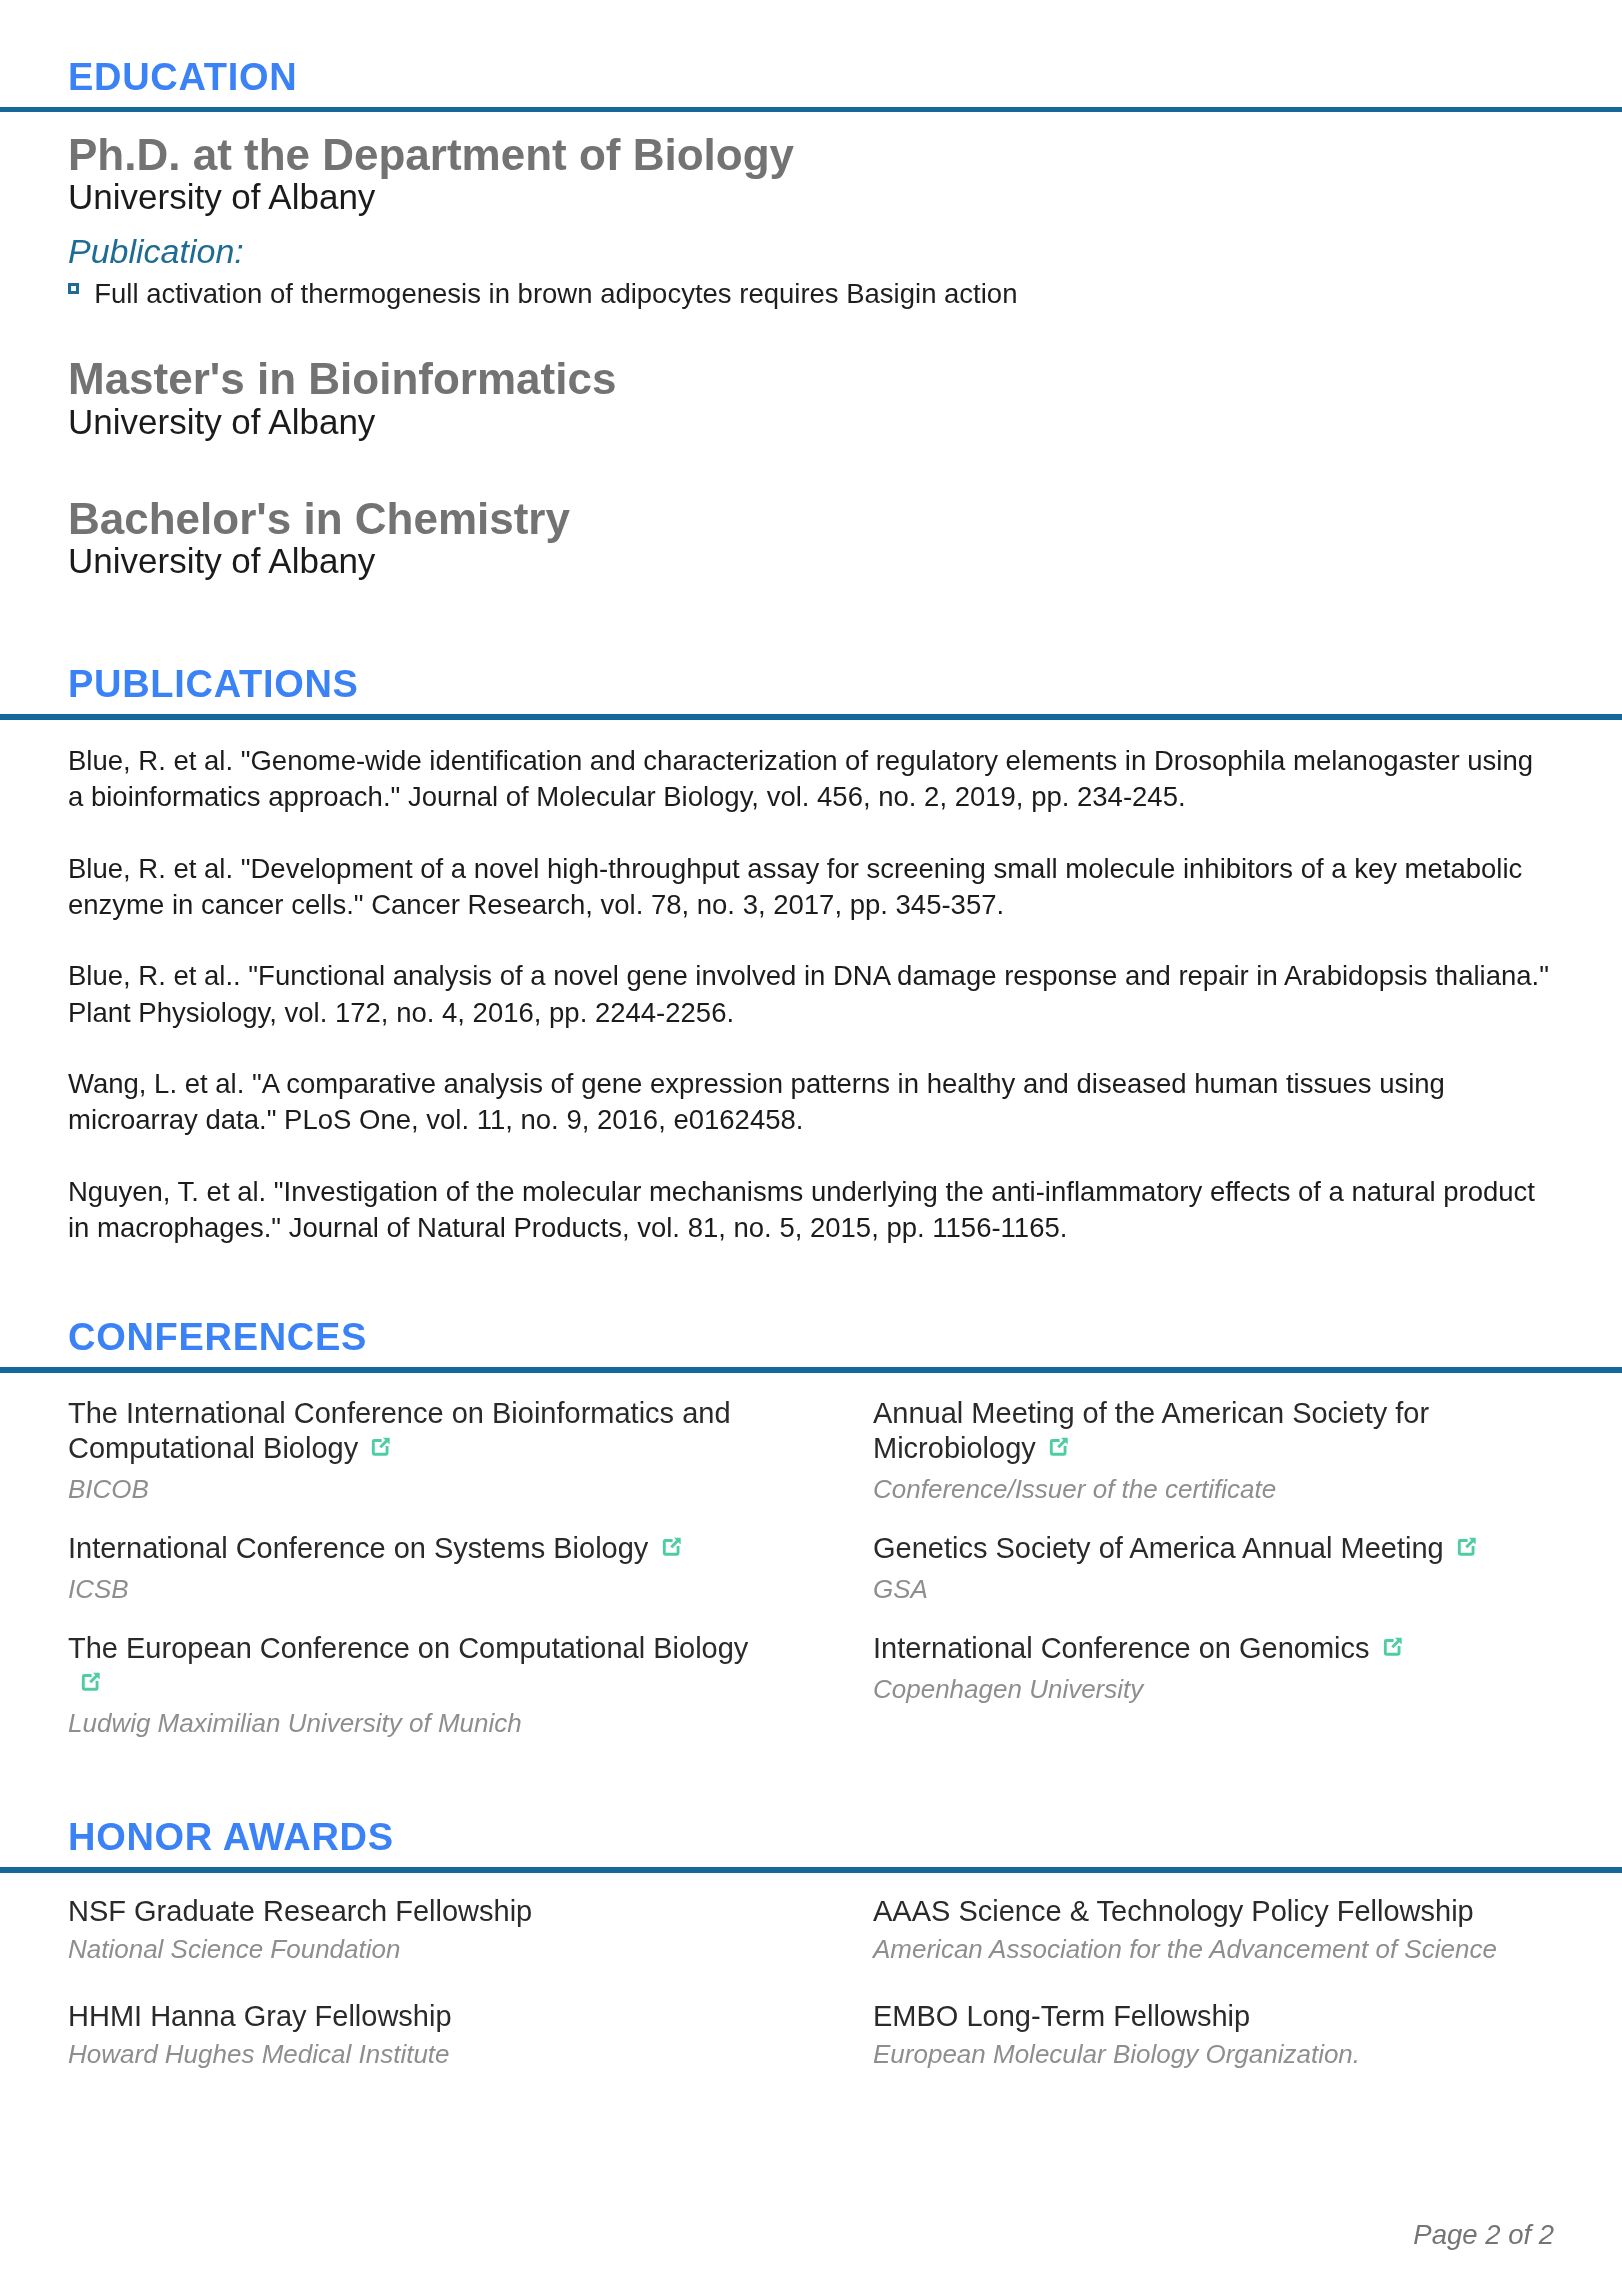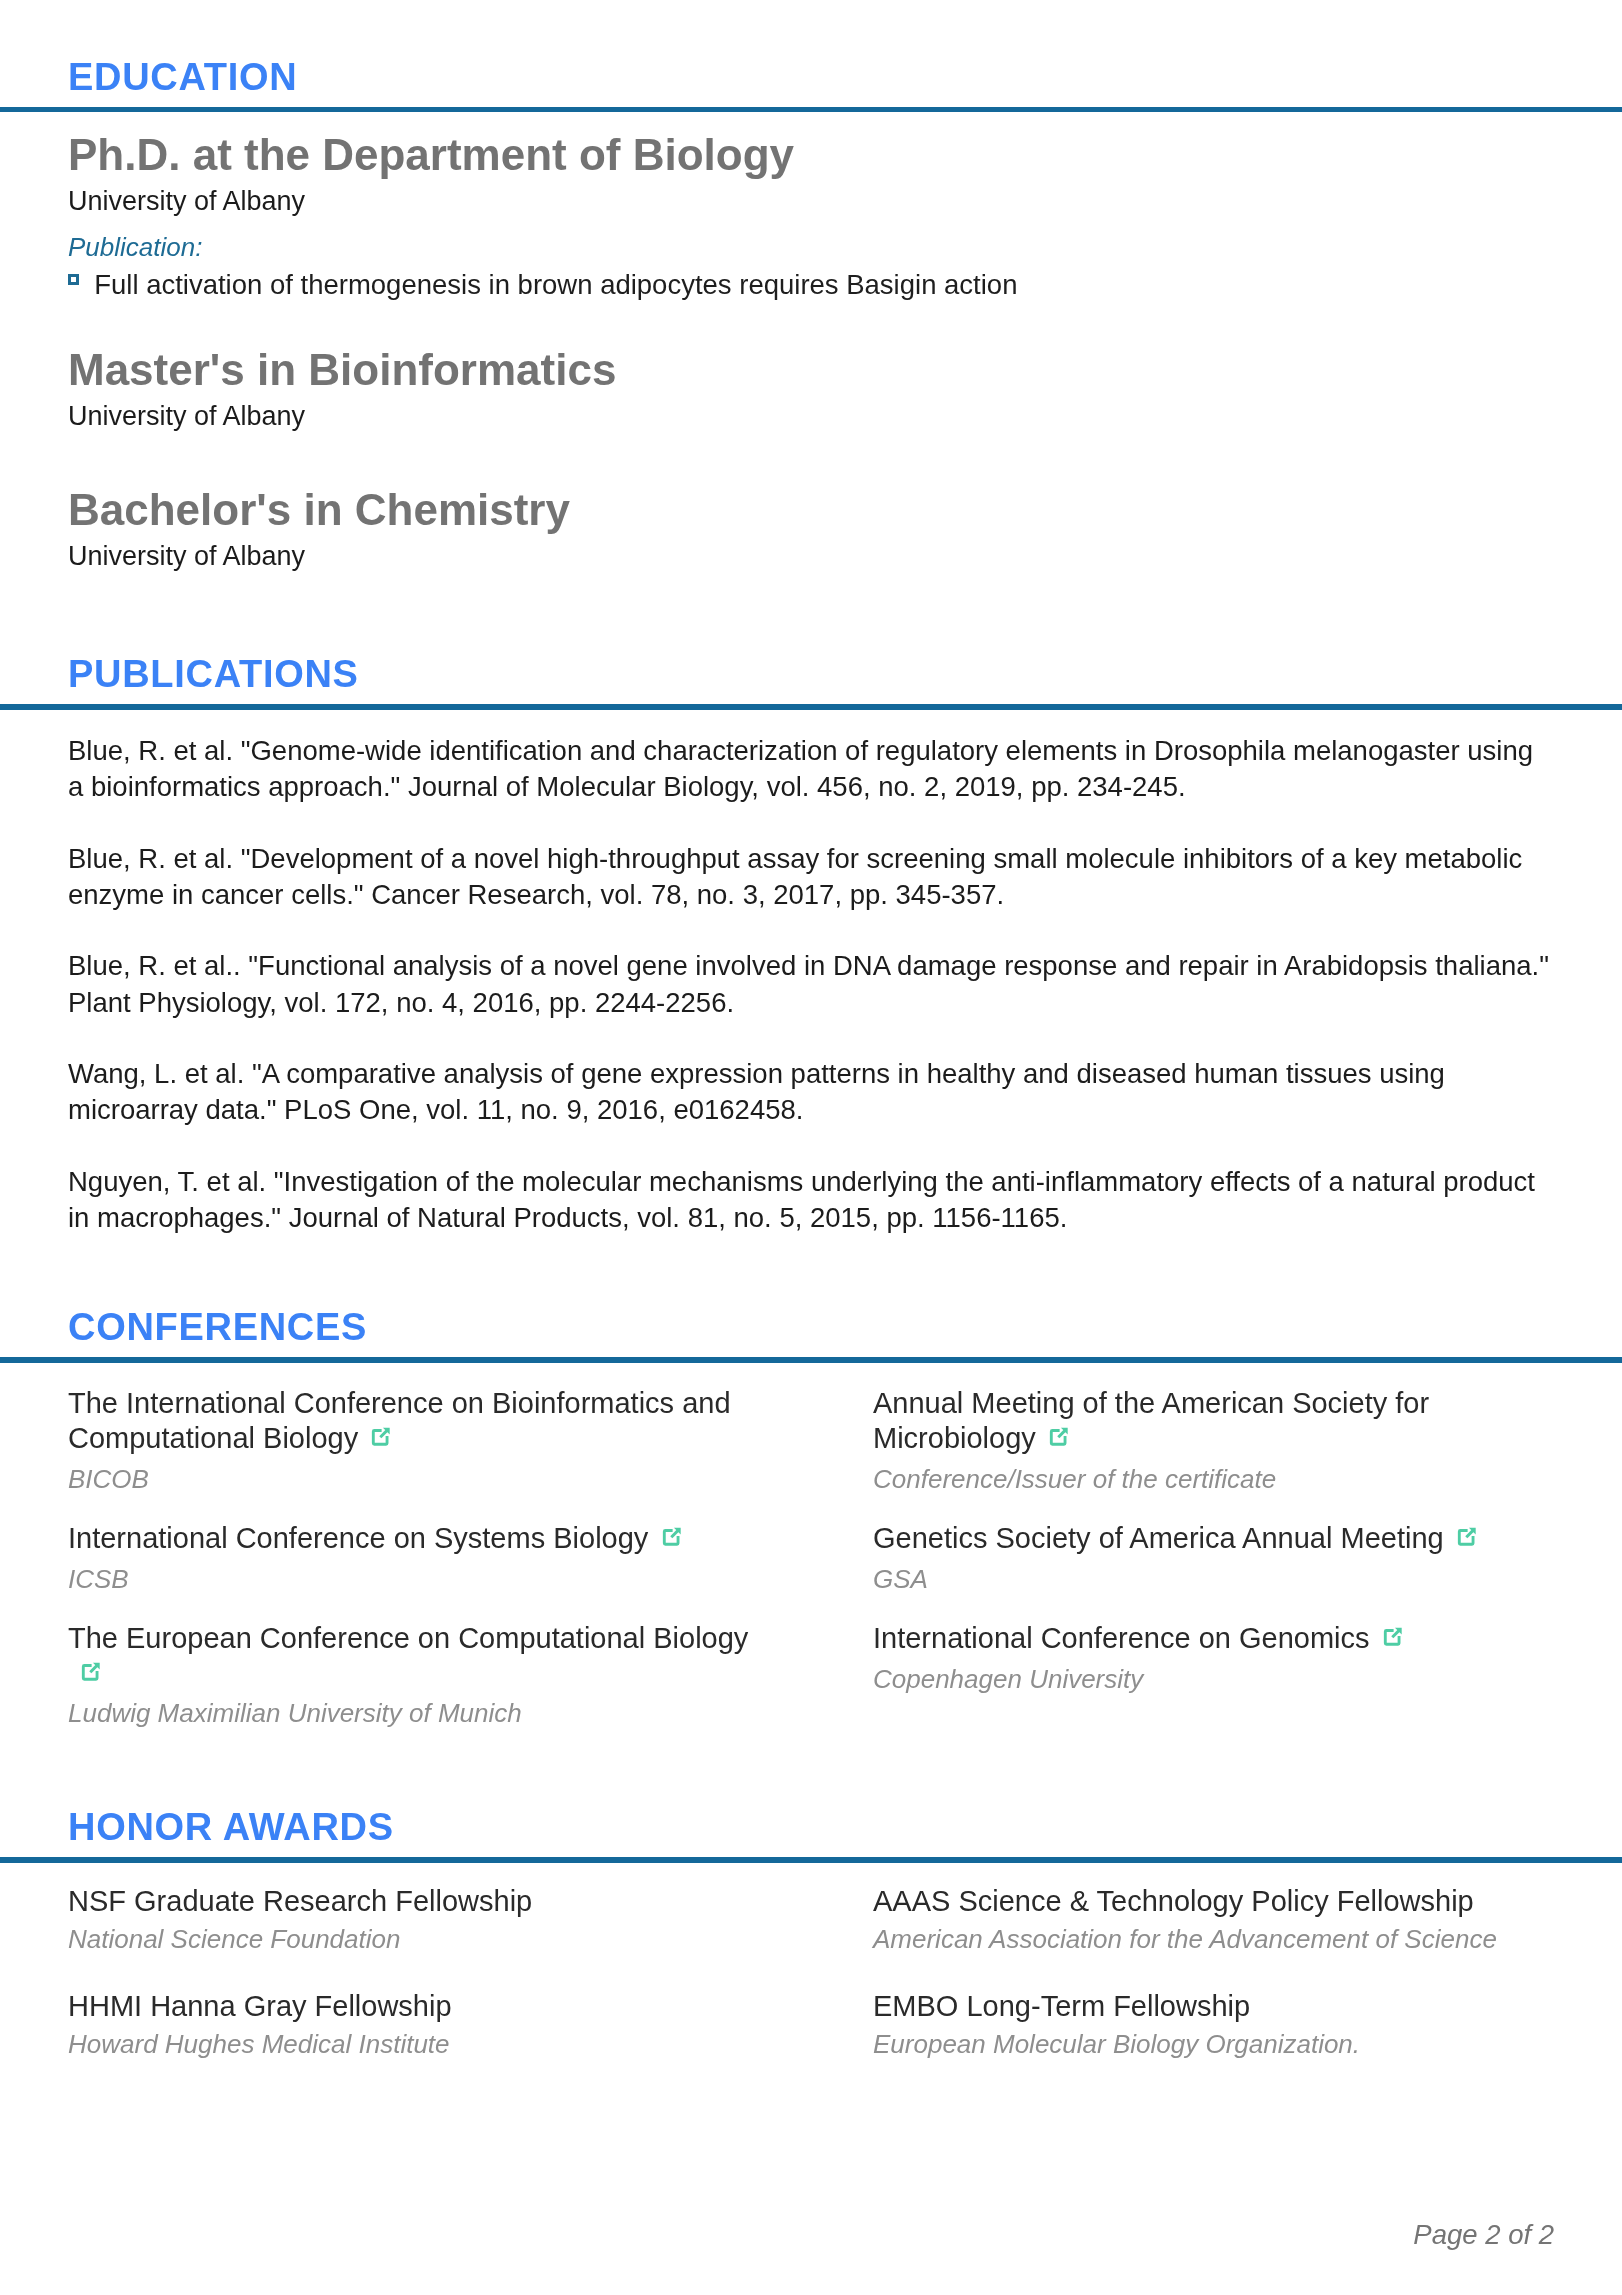--- a/index.html
+++ b/index.html
@@ -19,22 +19,22 @@
   }
   .rule { height:5.9px; background:#14689a; margin-top:10.5px; }
   .content { padding:0 68px; }
 
   
   #education { padding-top:58px; }
   .edu-entry { margin-top:19.6px; }
   .edu-entry + .edu-entry { margin-top:46px; }
   .edu-entry.last { margin-top:56px; }
   .degree { font-size:44px; line-height:1.05; font-weight:700; color:#737373; }
-  .school { font-size:27px; line-height:1.05; margin-top:9px; color:#1b1b1b; font-weight:400; }
-  .pub-label { font-size:26px; line-height:1.1; font-style:italic; color:#1e6b94; margin-top:17px; }
+  .school { font-size:35px; line-height:1.05; margin-top:1px; color:#1b1b1b; font-weight:400; }
+  .pub-label { font-size:34px; line-height:1.1; font-style:italic; color:#1e6b94; margin-top:17px; }
   .bullet-row { display:flex; align-items:flex-start; gap:15.7px; margin-top:7px; }
   .bullet-square {
     flex:0 0 auto; width:10.5px; height:10.5px;
     border:3.3px solid #1e6b94; margin-top:5.9px; background:#fff;
   }
   .bullet-text { font-size:27.5px; line-height:1.2; color:#1e1e1e; }
 
   
   #publications { margin-top:85px; }
   .pub-item { font-size:27.5px; line-height:1.32; color:#1c1c1c; margin-top:35px; max-width:1486px; }

